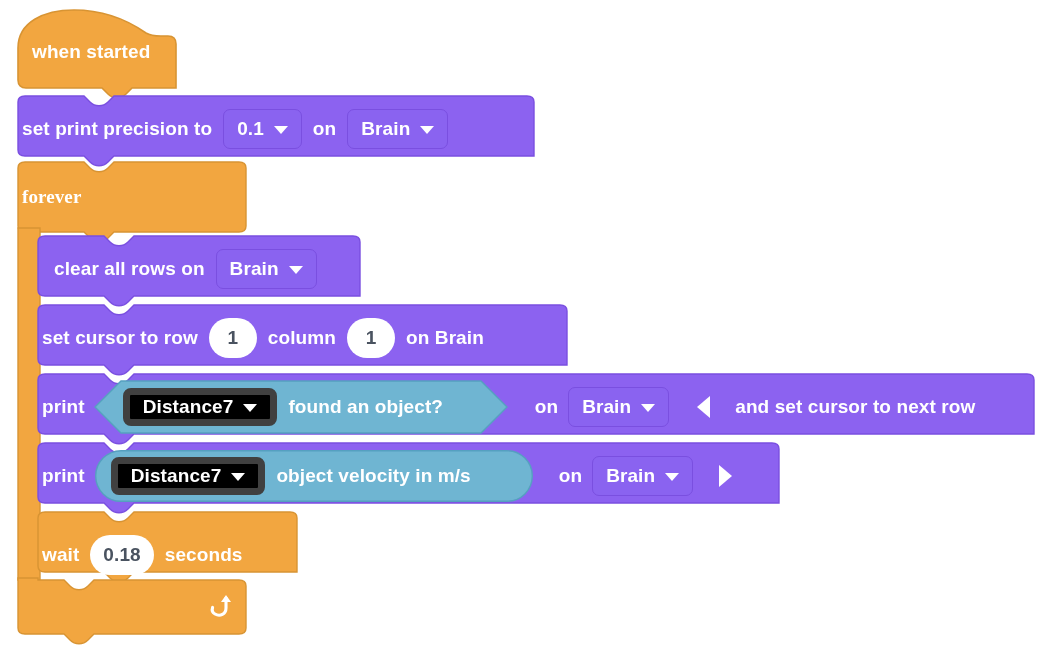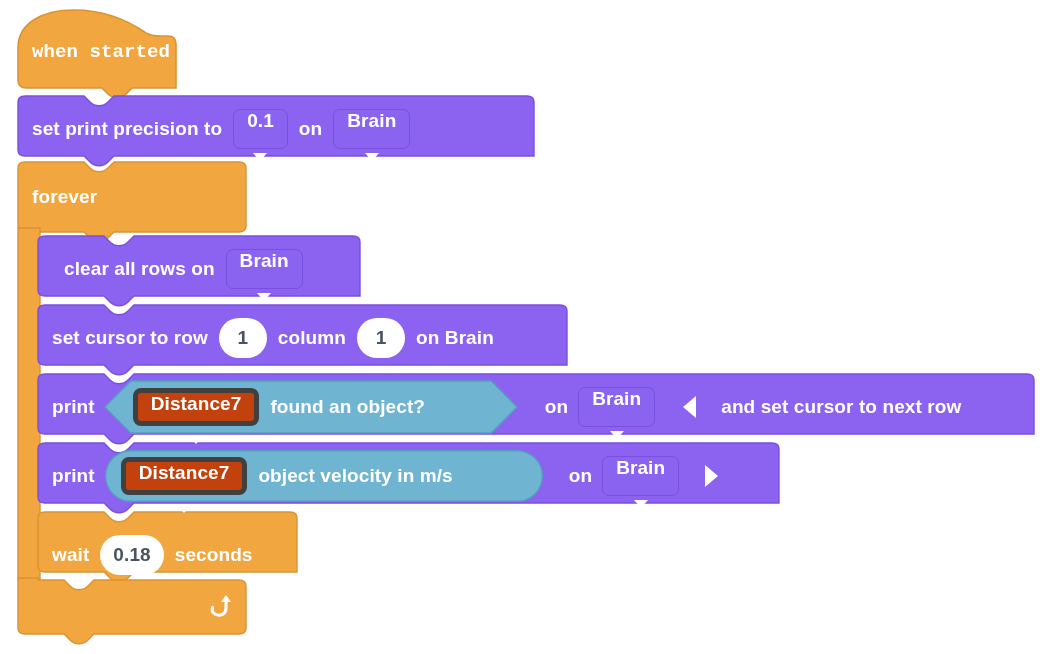--- a/index.html
+++ b/index.html
@@ -44,43 +44,42 @@
     left: 0; top: 0;
     overflow: visible;
     pointer-events: none;
   }
   .row {
     position: relative;
     display: flex;
     align-items: center;
     height: 100%;
     gap: 11px;
-    padding-left: 14px;
+    padding-left: 4px;
     z-index: 2;
   }
 
   
   .chip {
     display: inline-flex;
     align-items: center;
-    gap: 20px;
+    gap: 10px;
     height: 40px;
     padding: 0 13px;
     border-radius: 7px;
     background: #8a63f0;
     border: 1px solid #7a4fe0;
     box-sizing: border-box;
     font-size: 19px;
     font-weight: bold;
     color: #fff;
-    flex-direction: column;
   }
   .chip.teal {
-    background: #c2410c;
-    border: 5px solid #404040;
+    background: #000000;
+    border: 7px solid #404040;
     height: 38px;
     border-radius: 8px;
   }
   .caret {
     width: 0; height: 0;
     border-left: 7px solid transparent;
     border-right: 7px solid transparent;
     border-top: 8px solid #ffffff;
     display: inline-block;
     margin-top: 1px;
@@ -151,21 +150,21 @@
     z-index: 3;
     width: 30px;
     height: 30px;
   }
 </style>
 </head>
 <body>
 
 <div id="canvas">
 
-  <div class="blk" style="left:18px; top:8px; width:168px; height:88px;font-family:Liberation Mono, monospace;">
+  <div class="blk" style="left:18px; top:8px; width:168px; height:88px;">
     <svg class="shape" width="158" height="92" viewBox="0 0 158 92">
       <path d="M0,40
                C0,14 26,2 56,2
                C92,2 118,18 128,25
                C133,28 138,28 143,28
                L150,28
                C155,28 158,31 158,36
                L158,80
                L114,80
                L108,86 C103,91 95,91 90,86
@@ -202,21 +201,21 @@
 
   <div class="blk" style="left:18px; top:162px; width:228px; height:70px;">
     <svg class="shape" width="228" height="76" viewBox="0 0 228 76">
       <path d="M0,6 C0,2 3,0 7,0
                L66,0 L72,6 C77,11 85,11 90,6 L96,0
                L221,0 C225,0 228,2 228,6
                L228,64 C228,68 225,70 221,70
                L96,70 L90,76 C85,81 77,81 72,76 L66,70
                L7,70 C3,70 0,68 0,64 Z" fill="#f2a640" stroke="#d89433" stroke-width="1.4"></path>
     </svg>
-    <div class="row" style="height:64px;">
+    <div class="row" style="height:64px;font-family:Liberation Serif, serif;">
       <span class="lbl">forever</span>
     </div>
   </div>
 
   <div class="blk" style="left:18px; top:228px; width:22px; height:352px;">
     <svg class="shape" width="22" height="352" viewBox="0 0 22 352">
       <path d="M0,0 L22,0 L22,352 L0,352 Z" fill="#f2a640" stroke="#d89433" stroke-width="1.4"></path>
     </svg>
   </div>
 

